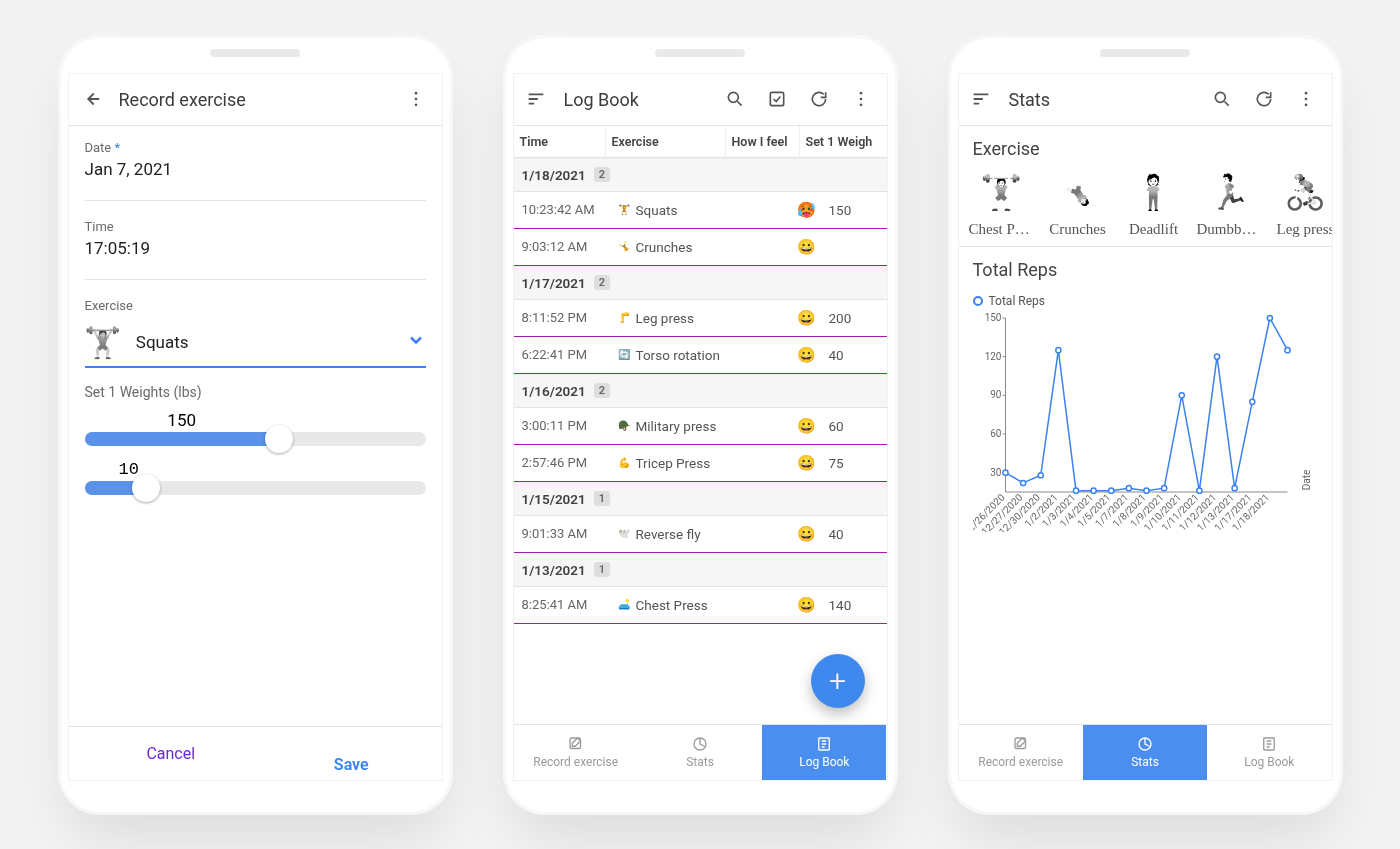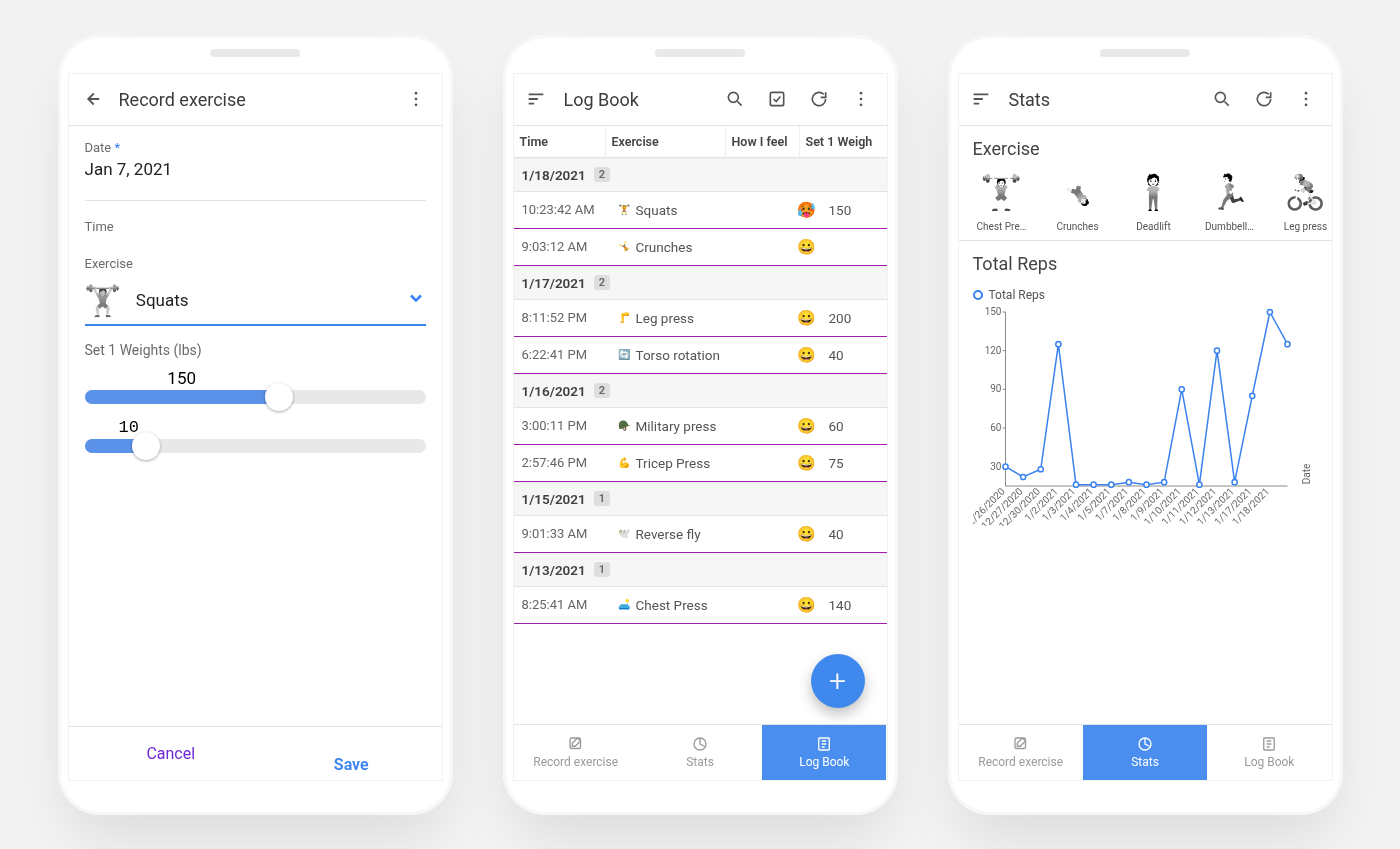--- a/index.html
+++ b/index.html
@@ -136,21 +136,21 @@
     display:flex; gap:10px; padding:0 10px 8px; border-bottom:1px solid var(--hairline);
     overflow:hidden;
   }
   .ex-card {
     width:66px; flex:none; text-align:center;
   }
   .ex-card .pic {
     width:56px; height:50px; margin:0 auto 4px; display:flex; align-items:center; justify-content:center;
     font-size:34px;
   }
-  .ex-card .lbl { font-size:10px; color:#555; white-space:nowrap; overflow:hidden; text-overflow:ellipsis; }
+  .ex-card .lbl { font-size:15px; color:#555; white-space:nowrap; overflow:hidden; text-overflow:ellipsis;font-family:Liberation Serif, serif; }
 
   .chart-wrap { padding:6px 14px 0; }
   .legend { display:flex; align-items:center; gap:6px; font-size:12px; color:#555; margin-bottom:4px;}
   .legend .dot { width:10px;height:10px;border:2px solid #3a82f0;border-radius:50%;background:#fff; }
   svg.chart { width:100%; height:220px; }
   .chart .axis { stroke:#8a8a8a; stroke-width:1; }
   .chart .tick-lbl { font-size:10px; fill:#666; }
   .chart .series { fill:none; stroke:#3a82f0; stroke-width:1.5; }
   .chart .pt { fill:#fff; stroke:#3a82f0; stroke-width:1.5; }
 </style>
@@ -178,20 +178,21 @@
       </div>
     </div>
 
     <div class="form">
       <div class="field-block required">
         <div class="field-label">Date</div>
         <div class="field-value">Jan 7, 2021</div>
       </div>
       <div class="field-block">
         <div class="field-label">Time</div>
+        <div class="field-value">17:05:19</div>
       </div>
       <div class="field-block">
         <div class="field-label">Exercise</div>
         <div class="exercise-select">
           <span style="font-size:30px;filter:grayscale(1);">🏋️</span>
           <span style="font-size:17px;color:#222;">Squats</span>
           <span class="chev">
             <svg viewBox="0 0 24 24" width="20" height="20" fill="none" stroke="currentColor" stroke-width="3">
                 <path d="M6 9l6 6 6-6"></path>
               </svg>

